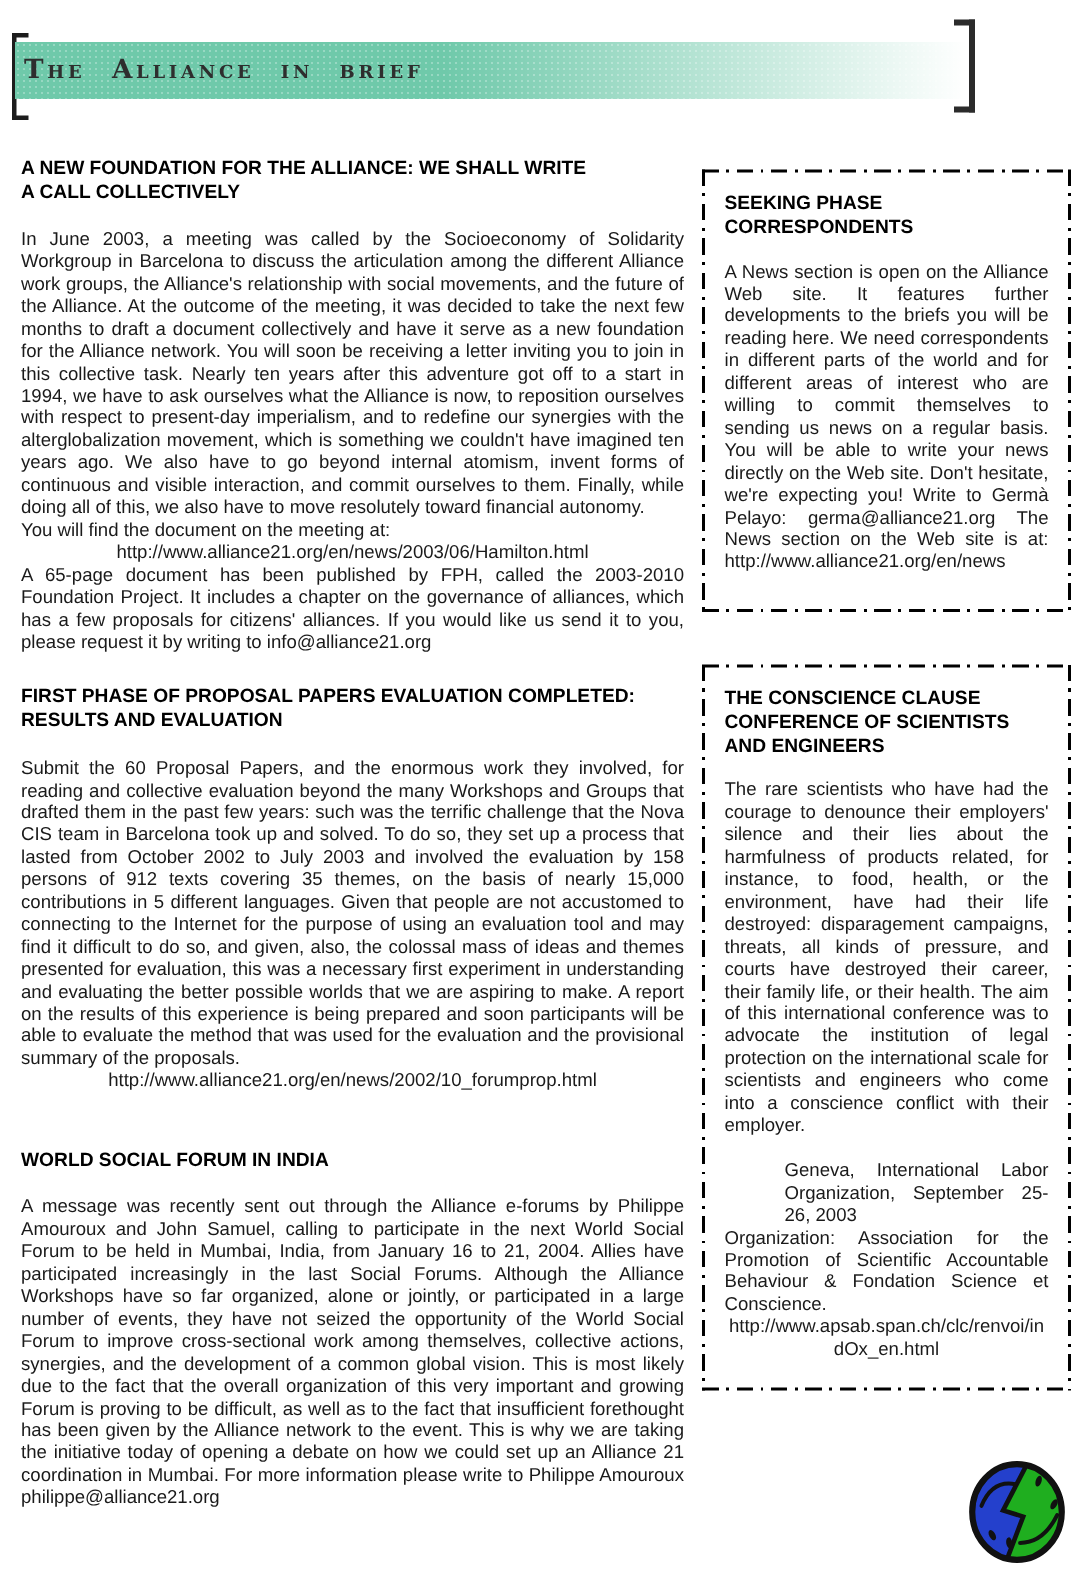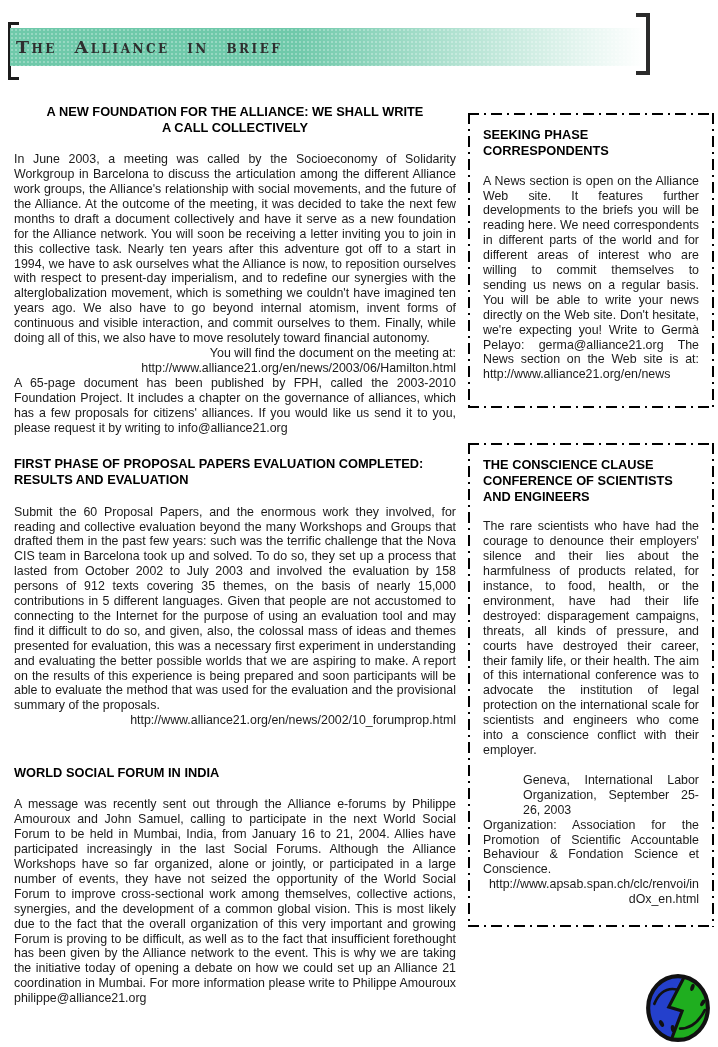--- a/index.html
+++ b/index.html
@@ -36,24 +36,24 @@
   }
   
   .content { display:flex; padding-left:14px; }
   .main-col { width:442px; }
   .side-col { width:246px; margin-left:12px; margin-top:33px; }
 
   .art-heading {
     font-size:12.8px; font-weight:bold; line-height:15.6px; color:#000;
     margin-top:21px; margin-bottom:17px;
   }
-  .main-col .article:first-child .art-heading { margin-top:24px;text-align:center; }
+  .main-col .article:first-child .art-heading { margin-top:24px; }
   .p-justify { font-size:12.4px; line-height:14.9px; text-align:justify; }
-  .p-line    { font-size:12.4px; line-height:14.9px; text-align:right; }
-  .p-url     { font-size:12.4px; line-height:14.9px; text-align:right; word-break:break-all; }
+  .p-line    { font-size:12.4px; line-height:14.9px; text-align:left; }
+  .p-url     { font-size:12.4px; line-height:14.9px; text-align:center; word-break:break-all; }
   .gap-top   { margin-top:15px;margin-left:40px; }
 
   
   .dashbox { position:relative; padding:14px 15px 12px 15px; }
   .dashbox + .dashbox { margin-top:35px; }
   .edge { position:absolute; pointer-events:none; }
   .edge-h { left:0; right:0; height:2px;
     background:repeating-linear-gradient(to right,#000 0 11px,transparent 11px 16px,#000 16px 18px,transparent 18px 23px); }
   .edge-v { top:0; bottom:0; width:2px;
     background:repeating-linear-gradient(to bottom,#000 0 11px,transparent 11px 16px,#000 16px 18px,transparent 18px 23px); }

